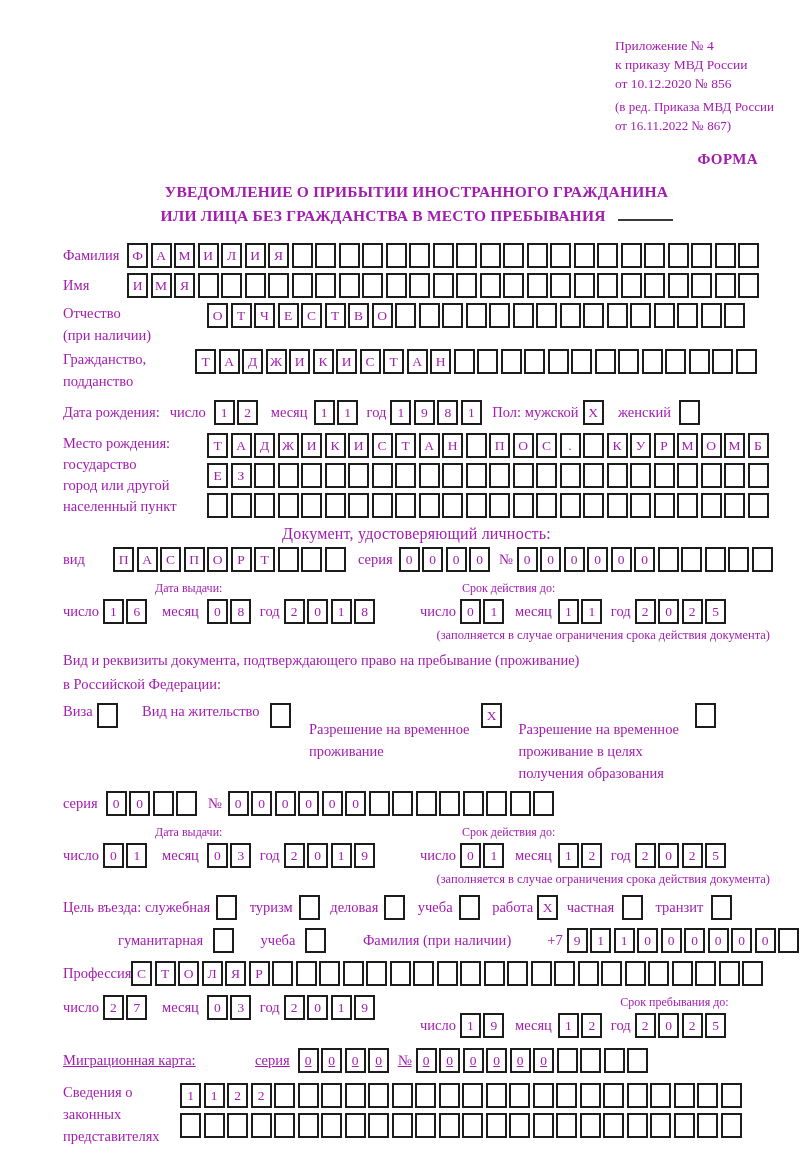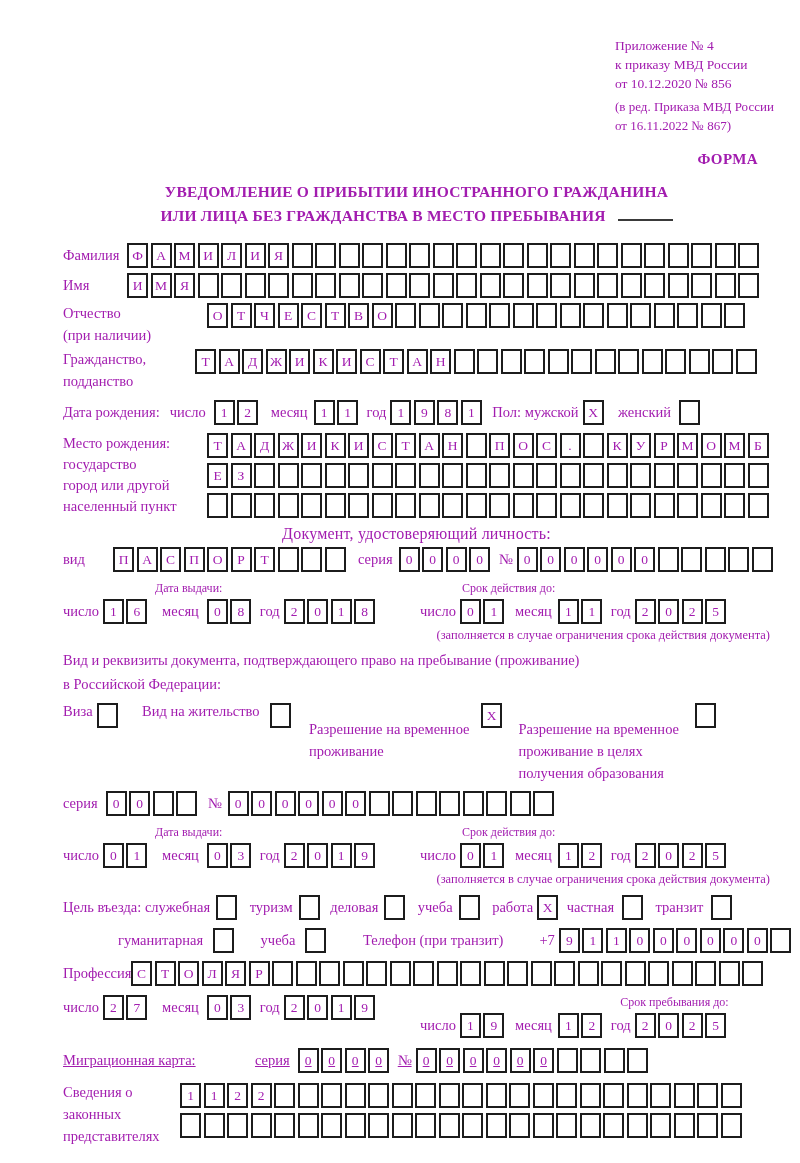--- a/index.html
+++ b/index.html
@@ -548,21 +548,21 @@
 
   <div class="frow mt8" style="margin-left:55px;">
     <span class="lbl mr10">гуманитарная</span>
     <span class="cells" style="margin-right:24px;">
         <span class="cell"></span>
       </span>
     <span class="lbl mr10">учеба</span>
     <span class="cells" style="margin-right:34px;">
         <span class="cell"></span>
       </span>
-    <span class="lbl" style="margin-right:36px;">Телефон (при транзит)</span>
+    <span class="lbl" style="margin-right:36px;">Фамилия (при наличии)</span>
     <span class="lbl mr4">+7</span>
     <span class="cells">
         <span class="cell">9</span>
         <span class="cell">1</span>
         <span class="cell">1</span>
         <span class="cell">0</span>
         <span class="cell">0</span>
         <span class="cell">0</span>
         <span class="cell">0</span>
         <span class="cell">0</span>

